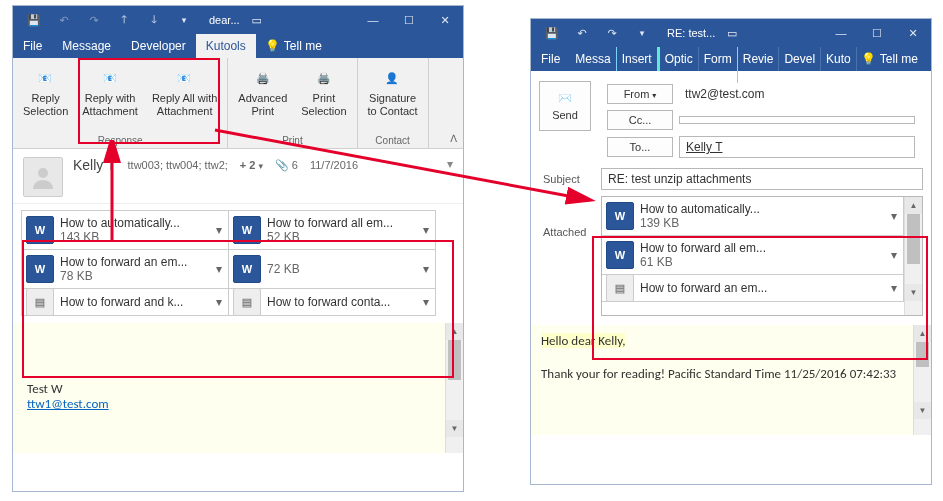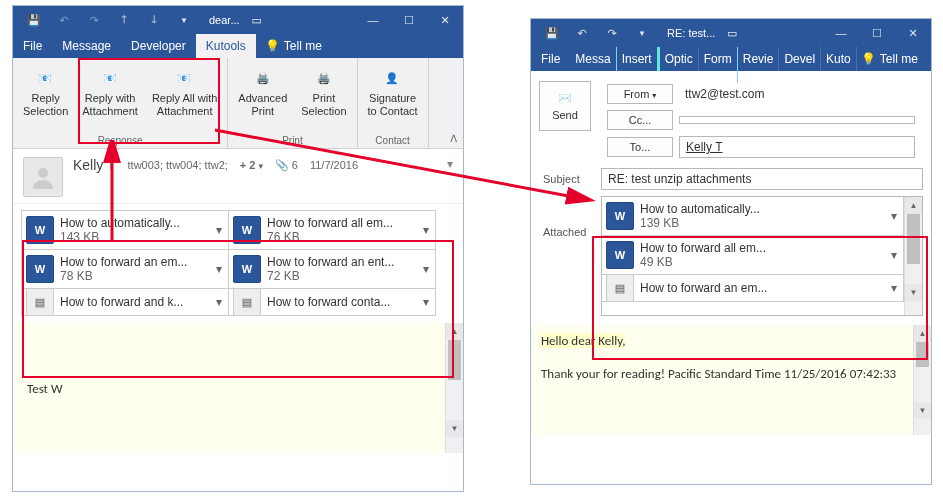--- a/index.html
+++ b/index.html
@@ -156,36 +156,35 @@
         <div class="att-txt">
           <div class="att-name">How to automatically...</div>
           <div class="att-size">143 KB</div>
         </div>
         <div class="att-dd">▾</div>
       </div>
       <div class="att">
         <div class="att-icon ">W</div>
         <div class="att-txt">
           <div class="att-name">How to forward all em...</div>
-          <div class="att-size">76 KB</div>
+          <div class="att-size">52 KB</div>
         </div>
         <div class="att-dd">▾</div>
       </div>
       <div class="att">
         <div class="att-icon ">W</div>
         <div class="att-txt">
           <div class="att-name">How to forward an em...</div>
           <div class="att-size">78 KB</div>
         </div>
         <div class="att-dd">▾</div>
       </div>
       <div class="att">
         <div class="att-icon ">W</div>
         <div class="att-txt">
-          <div class="att-name">How to forward an ent...</div>
           <div class="att-size">72 KB</div>
         </div>
         <div class="att-dd">▾</div>
       </div>
       <div class="att half">
         <div class="att-icon gray">▤</div>
         <div class="att-txt">
           <div class="att-name">How to forward and k...</div>
         </div>
         <div class="att-dd">▾</div>
@@ -196,20 +195,21 @@
           <div class="att-name">How to forward conta...</div>
         </div>
         <div class="att-dd">▾</div>
       </div>
     </div>
 
   <div style="position:relative;height:130px">
     <div class="body yellow" style="height:100%;box-sizing:border-box">
       <div style="height:48px"></div>
       <div>Test W</div>
+      <div><a class="link">ttw1@test.com</a></div>
     </div>
     <div class="scrollbar" style="top:0;bottom:0">
       <div class="scroll-btn">▲</div>
       <div class="scroll-track" style="height:80px">
           <div class="scroll-thumb" style="height:40px"></div>
         </div>
       <div class="scroll-btn">▼</div>
     </div>
   </div>
 </div>
@@ -278,21 +278,21 @@
             <div class="att-txt">
               <div class="att-name">How to automatically...</div>
               <div class="att-size">139 KB</div>
             </div>
             <div class="att-dd">▾</div>
           </div>
           <div class="att" style="width: calc(100% - 17px);">
             <div class="att-icon ">W</div>
             <div class="att-txt">
               <div class="att-name">How to forward all em...</div>
-              <div class="att-size">49 KB</div>
+              <div class="att-size">61 KB</div>
             </div>
             <div class="att-dd">▾</div>
           </div>
           <div class="att half" style="width: calc(100% - 17px);">
             <div class="att-icon gray">▤</div>
             <div class="att-txt">
               <div class="att-name">How to forward an em...</div>
             </div>
             <div class="att-dd">▾</div>
           </div>

